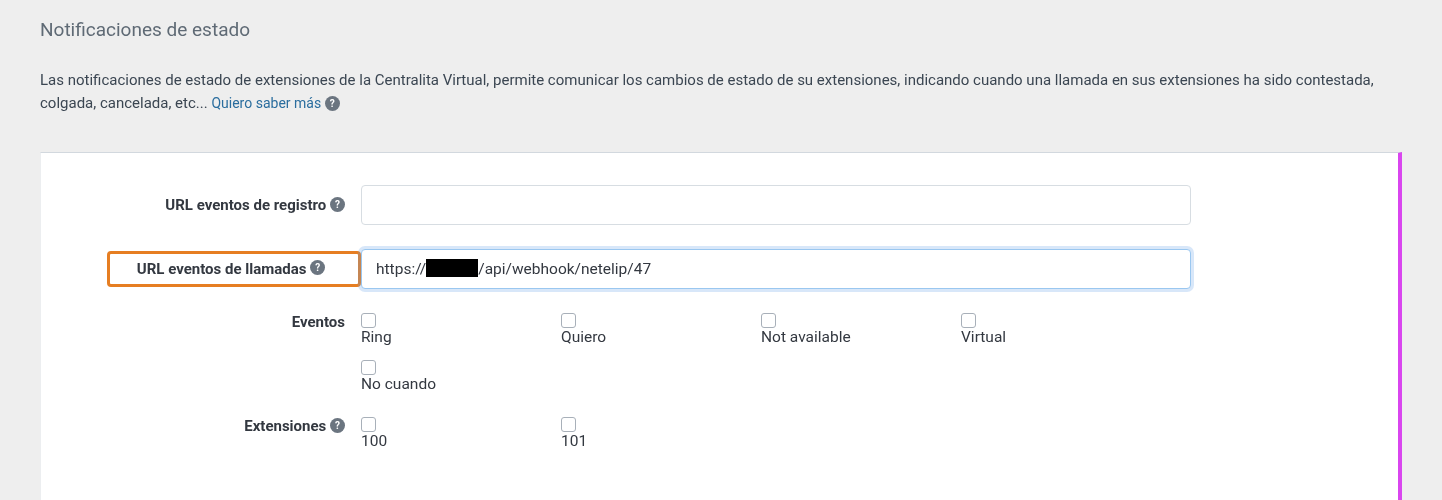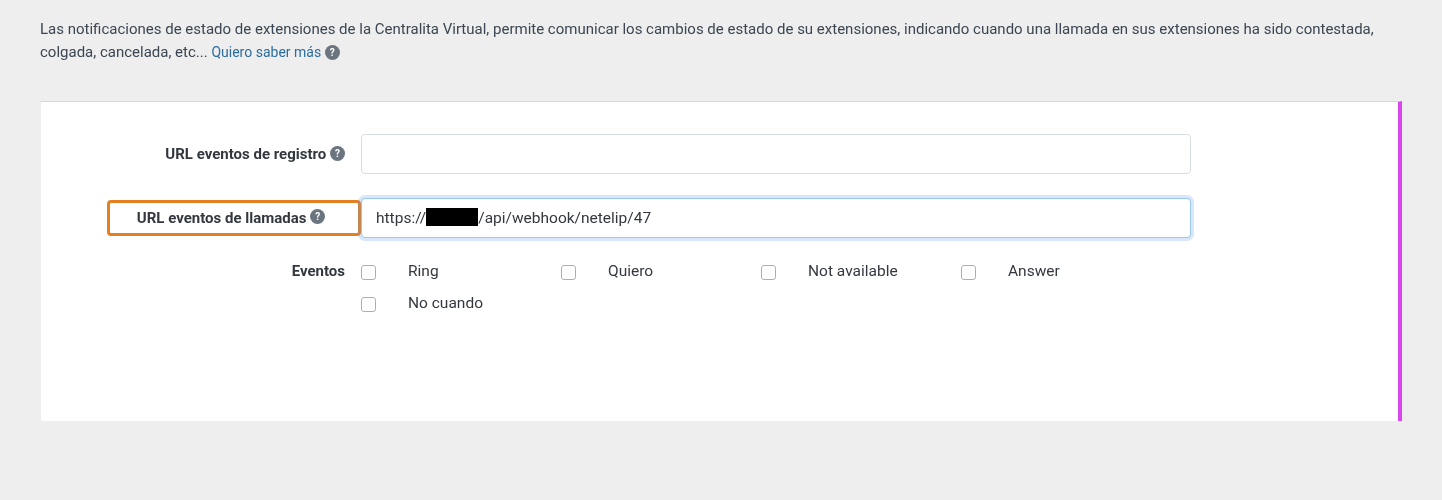--- a/index.html
+++ b/index.html
@@ -116,43 +116,45 @@
     color: #333840;
   }
   .check-grid {
     display: flex;
     flex-wrap: wrap;
     width: 830px;
     row-gap: 14px;
   }
   .check-item {
     display: flex;
-    align-items: flex-end;
+    align-items: flex-start;
     width: 200px;
     font-size: 15.5px;
     color: #333840;
+    flex-direction: column;
   }
   input[type=checkbox] {
     width: 15px;
     height: 15px;
     margin: 0 32px 0 0;
     border: 1px solid #a8b0b9;
     border-radius: 3px;
     appearance: none;
     -webkit-appearance: none;
     cursor: pointer;
     background: #fff;
   }
   .row-align-top .form-label,
   .row-align-top .form-label-wrap { align-self: flex-start; padding-top: 0; }
 </style>
 </head>
 <body>
 
 <div class="page">
+  <h2 class="section-title">Notificaciones de estado</h2>
 
   <div class="section-desc">
     <span>Las notificaciones de estado de extensiones de la Centralita Virtual, permite comunicar los cambios de estado de su extensiones, indicando cuando una llamada en sus extensiones ha sido contestada, colgada, cancelada, etc... </span>
     <span class="learn-more">
       <span>Quiero saber más</span>
       <span class="help-icon">?</span>
     </span>
   </div>
 
   <div class="card">
@@ -189,24 +191,40 @@
         <div class="check-item">
           <input type="checkbox" style="">
           <span>Quiero</span>
         </div>
         <div class="check-item">
           <input type="checkbox" style="">
           <span>Not available</span>
         </div>
         <div class="check-item">
           <input type="checkbox" style="">
-          <span>Answer</span>
+          <span>Virtual</span>
         </div>
         <div class="check-item">
           <input type="checkbox" style="">
           <span>No cuando</span>
         </div>
       </div>
     </div>
 
+    <div class="form-row row-align-top" style="margin-top:18px;">
+      <div class="form-label">
+        <span>Extensiones</span>
+        <span class="help-icon">?</span>
+      </div>
+      <div class="check-grid">
+        <div class="check-item">
+          <input type="checkbox" style="">
+          <span>100</span>
+        </div>
+        <div class="check-item">
+          <input type="checkbox" style="">
+          <span>101</span>
+        </div>
+      </div>
+    </div>
 
   </div>
 </div>
 
 </body></html>

